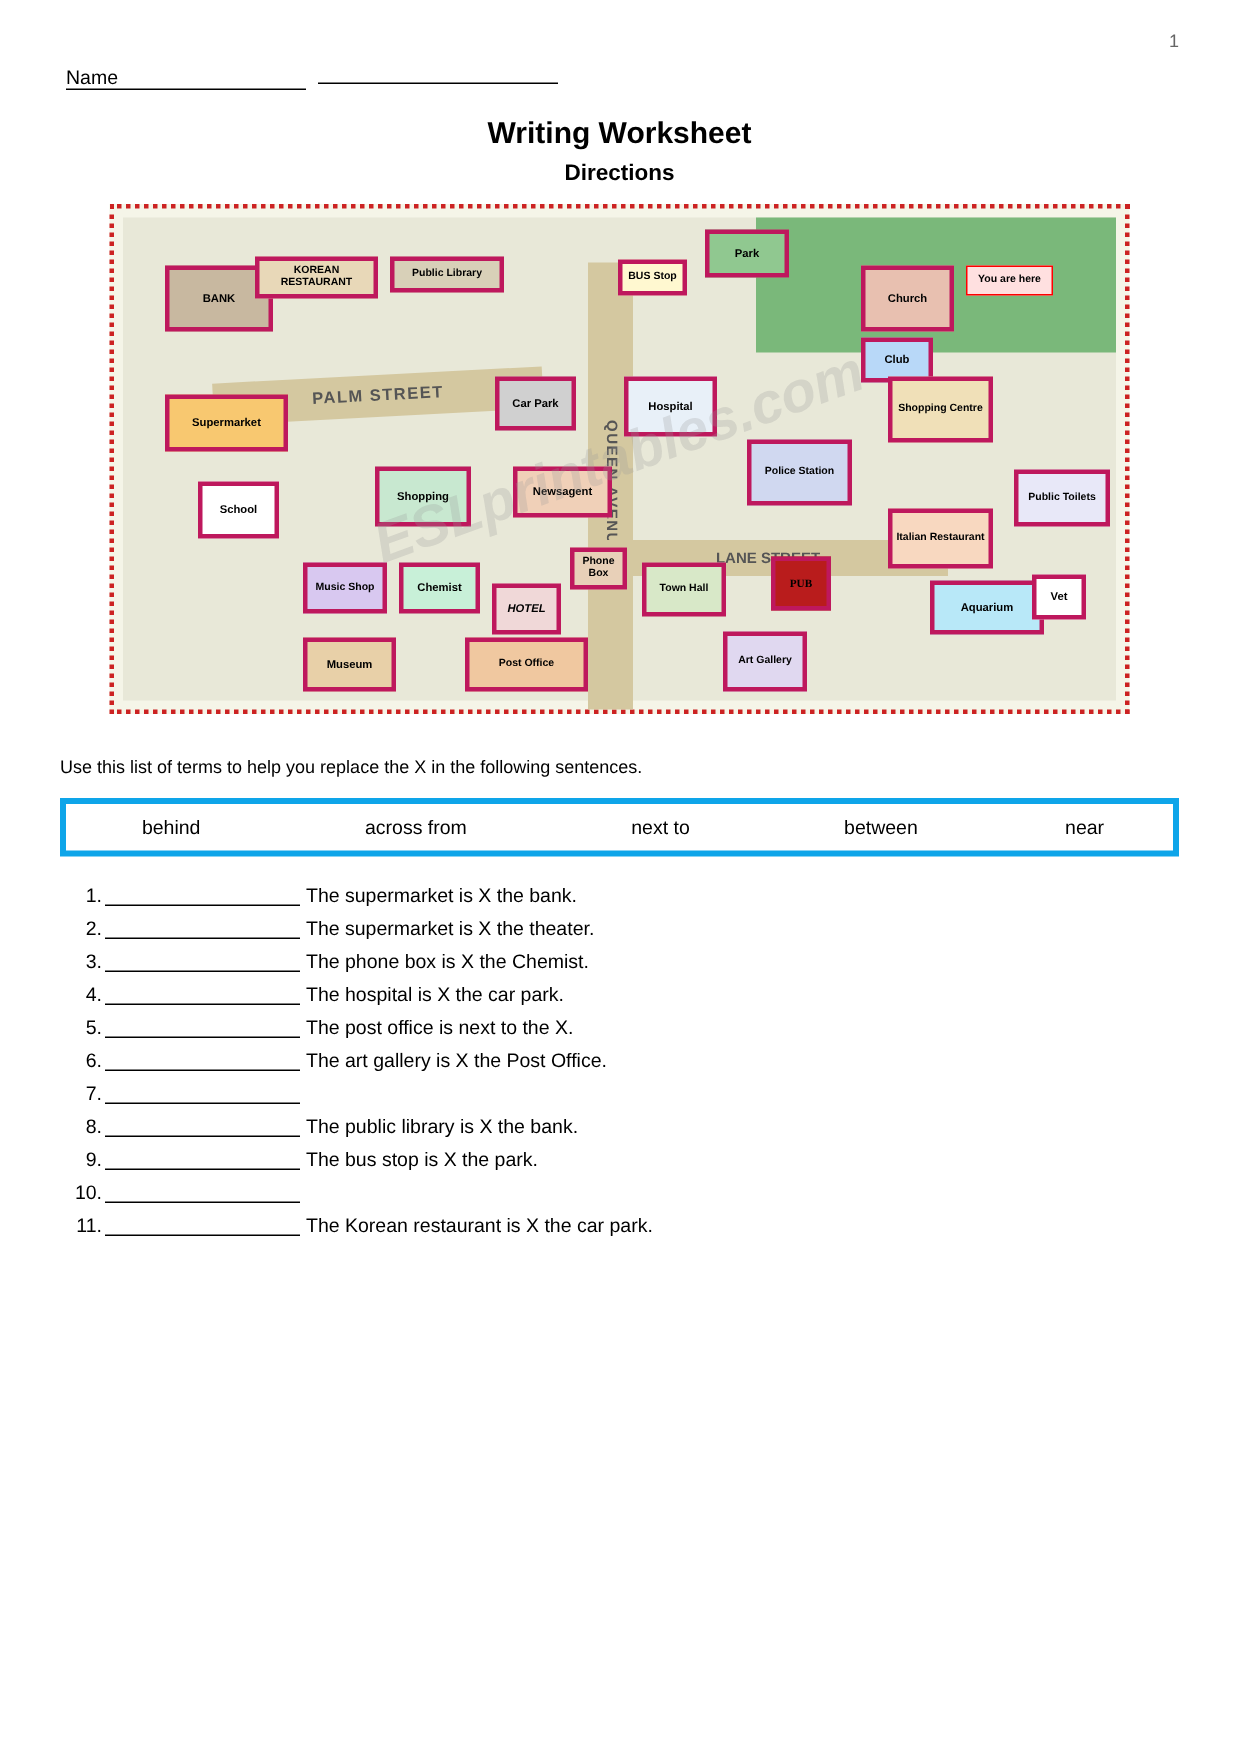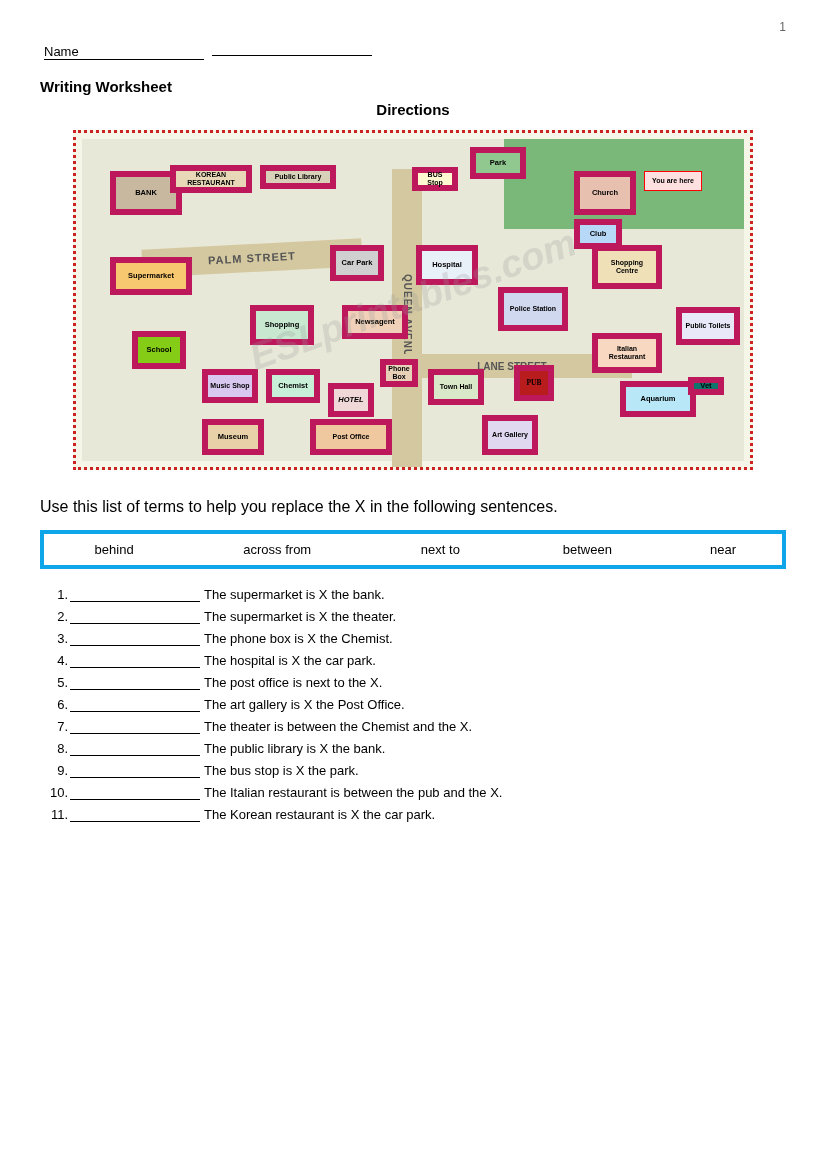--- a/index.html
+++ b/index.html
@@ -21,21 +21,22 @@
       font-size: 13px;
       margin-bottom: 18px;
     }
     .name-line span {
       display: inline-block;
       width: 160px;
       border-bottom: 1px solid #000;
       margin-left: 4px;
     }
     .worksheet-title {
-      font-size: 15px;
+      text-align: center;
+      font-size: 20px;
       font-weight: bold;
       margin-bottom: 6px;
     }
     .directions-title {
       text-align: center;
       font-size: 15px;
       font-weight: bold;
       margin-bottom: 12px;
     }
     
@@ -118,21 +119,21 @@
       transform: translate(-50%, -50%) rotate(-20deg);
       font-size: 38px;
       color: rgba(150,150,150,0.25);
       font-style: italic;
       font-weight: bold;
       white-space: nowrap;
       pointer-events: none;
     }
     
     .instructions {
-      font-size: 16px;
+      font-size: 12px;
       margin-bottom: 14px;
     }
     
     .terms-table {
       border: 4px solid #0ea5e9;
       width: 100%;
       margin-bottom: 18px;
     }
     .terms-table td {
       padding: 6px 20px;
@@ -158,21 +159,21 @@
     .exercises li .blank {
       display: inline-block;
       width: 130px;
       border-bottom: 1px solid #000;
       margin-right: 4px;
       flex-shrink: 0;
     }
     
     .bldg {
       position: absolute;
-      border: 6px solid #be185d;
+      border: 3px solid #be185d;
       display: flex;
       align-items: center;
       justify-content: center;
       text-align: center;
       font-size: 7.5px;
       font-weight: bold;
       line-height: 1.1;
       padding: 1px;
     }
   </style>
@@ -215,30 +216,30 @@
     <div class="bldg" style="top:32px;left:562px;width:58px;height:20px;background:#ffe0e0;font-size:7px;border:1px solid red;">You are here</div>
     <div class="bldg" style="top:80px;left:492px;width:48px;height:30px;background:#b8d8f8;">Club</div>
     <div class="bldg" style="top:118px;left:28px;width:82px;height:38px;background:#f8c870;">Supermarket</div>
     <div class="bldg" style="top:106px;left:248px;width:54px;height:36px;background:#d0d0d0;">Car Park</div>
     <div class="bldg" style="top:106px;left:334px;width:62px;height:40px;background:#e8f0f8;">Hospital</div>
     <div class="bldg" style="top:106px;left:510px;width:70px;height:44px;background:#f0e0b8;font-size:7px;">Shopping Centre</div>
     <div class="bldg" style="top:148px;left:416px;width:70px;height:44px;background:#d0d8f0;font-size:7px;">Police Station</div>
     <div class="bldg" style="top:166px;left:168px;width:64px;height:40px;background:#c8e8d0;">Shopping</div>
     <div class="bldg" style="top:166px;left:260px;width:66px;height:34px;background:#f0d0b8;">Newsagent</div>
     <div class="bldg" style="top:168px;left:594px;width:64px;height:38px;background:#e8e8f8;font-size:7px;">Public Toilets</div>
-    <div class="bldg" style="top:192px;left:50px;width:54px;height:38px;background:#84cc16;">School</div>
+    <div class="bldg" style="top:176px;left:50px;width:54px;height:38px;background:#ffffff;">School</div>
     <div class="bldg" style="top:194px;left:510px;width:70px;height:40px;background:#f8d8c0;font-size:7px;">Italian Restaurant</div>
     <div class="bldg" style="top:230px;left:120px;width:56px;height:34px;background:#d8c8f0;font-size:7px;">Music Shop</div>
     <div class="bldg" style="top:230px;left:184px;width:54px;height:34px;background:#c8f0d8;">Chemist</div>
     <div class="bldg" style="top:244px;left:246px;width:46px;height:34px;background:#f0d8d8;font-style:italic;">HOTEL</div>
     <div class="bldg" style="top:220px;left:298px;width:38px;height:28px;background:#e8d0b8;font-size:7px;">Phone Box</div>
     <div class="bldg" style="top:230px;left:346px;width:56px;height:36px;background:#d8e8c8;font-size:7px;">Town Hall</div>
     <div class="bldg" style="top:226px;left:432px;width:40px;height:36px;background:#b91c1c;font-family:Liberation Serif, serif;">PUB</div>
     <div class="bldg" style="top:242px;left:538px;width:76px;height:36px;background:#b8e8f8;">Aquarium</div>
-    <div class="bldg" style="top:238px;left:606px;width:36px;height:18px;background:#0f766e;">Vet</div>
+    <div class="bldg" style="top:238px;left:606px;width:36px;height:30px;background:#ffffff;">Vet</div>
     <div class="bldg" style="top:280px;left:120px;width:62px;height:36px;background:#e8d0a8;text-align:center;">Museum</div>
     <div class="bldg" style="top:280px;left:228px;width:82px;height:36px;background:#f0c8a0;font-size:7px;">Post Office</div>
     <div class="bldg" style="top:276px;left:400px;width:56px;height:40px;background:#e0d8f0;font-size:7px;">Art Gallery</div>
 
     <div class="watermark">ESLprintables.com</div>
   </div>
 </div>
 
 <p class="instructions">
   <span>Use this list of terms to help you replace the X in the following sentences.</span>
@@ -283,35 +284,33 @@
       <span>The post office is next to the X.</span>
     </li>
     <li>
       <span class="num">6.</span>
       <span class="blank"></span>
       <span>The art gallery is X the Post Office.</span>
     </li>
     <li>
       <span class="num">7.</span>
       <span class="blank"></span>
-      <span>The theater is between the Chemist and the X.</span>
     </li>
     <li>
       <span class="num">8.</span>
       <span class="blank"></span>
       <span>The public library is X the bank.</span>
     </li>
     <li>
       <span class="num">9.</span>
       <span class="blank"></span>
       <span>The bus stop is X the park.</span>
     </li>
     <li>
       <span class="num">10.</span>
       <span class="blank"></span>
-      <span>The Italian restaurant is between the pub and the X.</span>
     </li>
     <li>
       <span class="num">11.</span>
       <span class="blank"></span>
       <span>The Korean restaurant is X the car park.</span>
     </li>
   </ol>
 
 </body></html>

